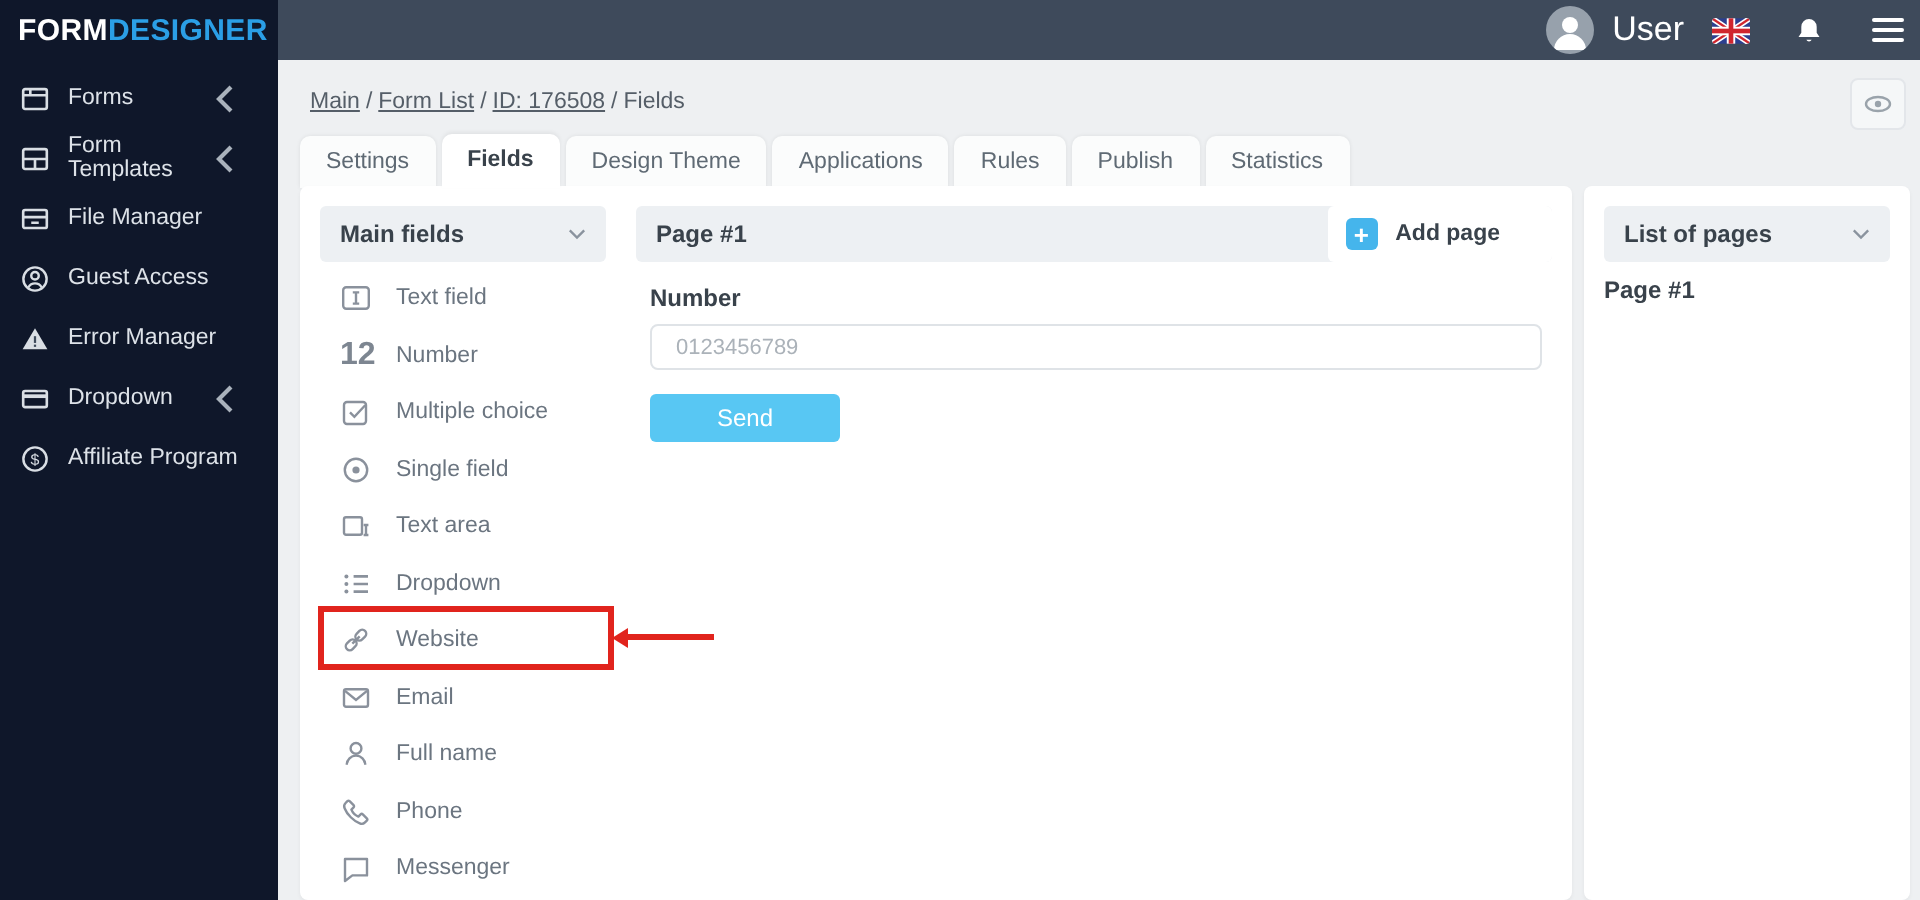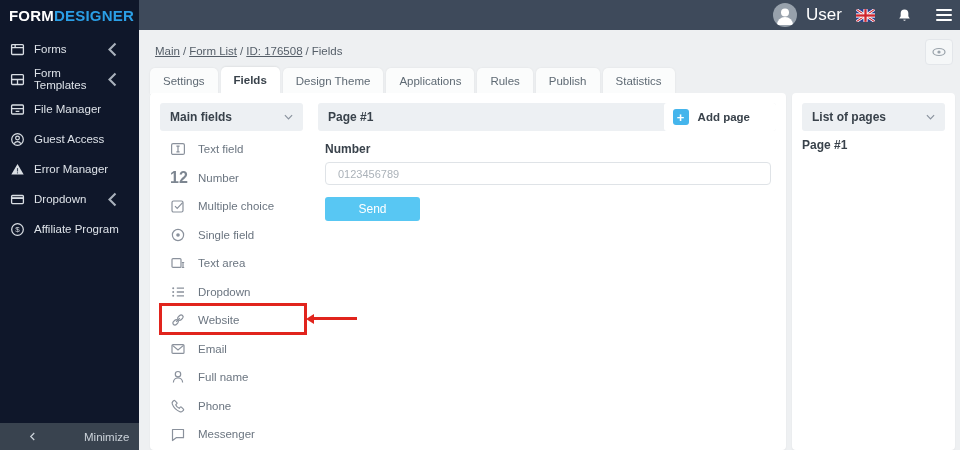--- a/index.html
+++ b/index.html
@@ -150,26 +150,20 @@
         </svg>
     </div>
     <div class="menu-item">
       <svg viewBox="0 0 16 16" fill="none" stroke="#d9dee4" stroke-width="1.3">
           <circle cx="8" cy="8" r="6.2"></circle>
           <text x="8" y="11" text-anchor="middle" font-size="8.5" font-family="Liberation Sans, sans-serif" fill="#d9dee4" stroke="none">$</text>
         </svg>
       <span>Affiliate Program</span>
     </div>
   </div>
-  <div class="minimize">
-    <svg viewBox="0 0 8 10" width="7" height="9" fill="none" stroke="#ccd3da" stroke-width="1.4">
-        <path d="M6 1 2 5l4 4"></path>
-      </svg>
-    <span>Minimize</span>
-  </div>
 </div>
 
 <div class="topbar">
   <div class="avatar">
     <svg viewBox="0 0 24 24" width="24" height="24">
         <circle cx="12" cy="9.5" r="4" fill="#fff"></circle>
         <path d="M4 22a8 8 0 0 1 16 0z" fill="#fff"></path>
       </svg>
   </div>
   <span class="user-label">User</span>

